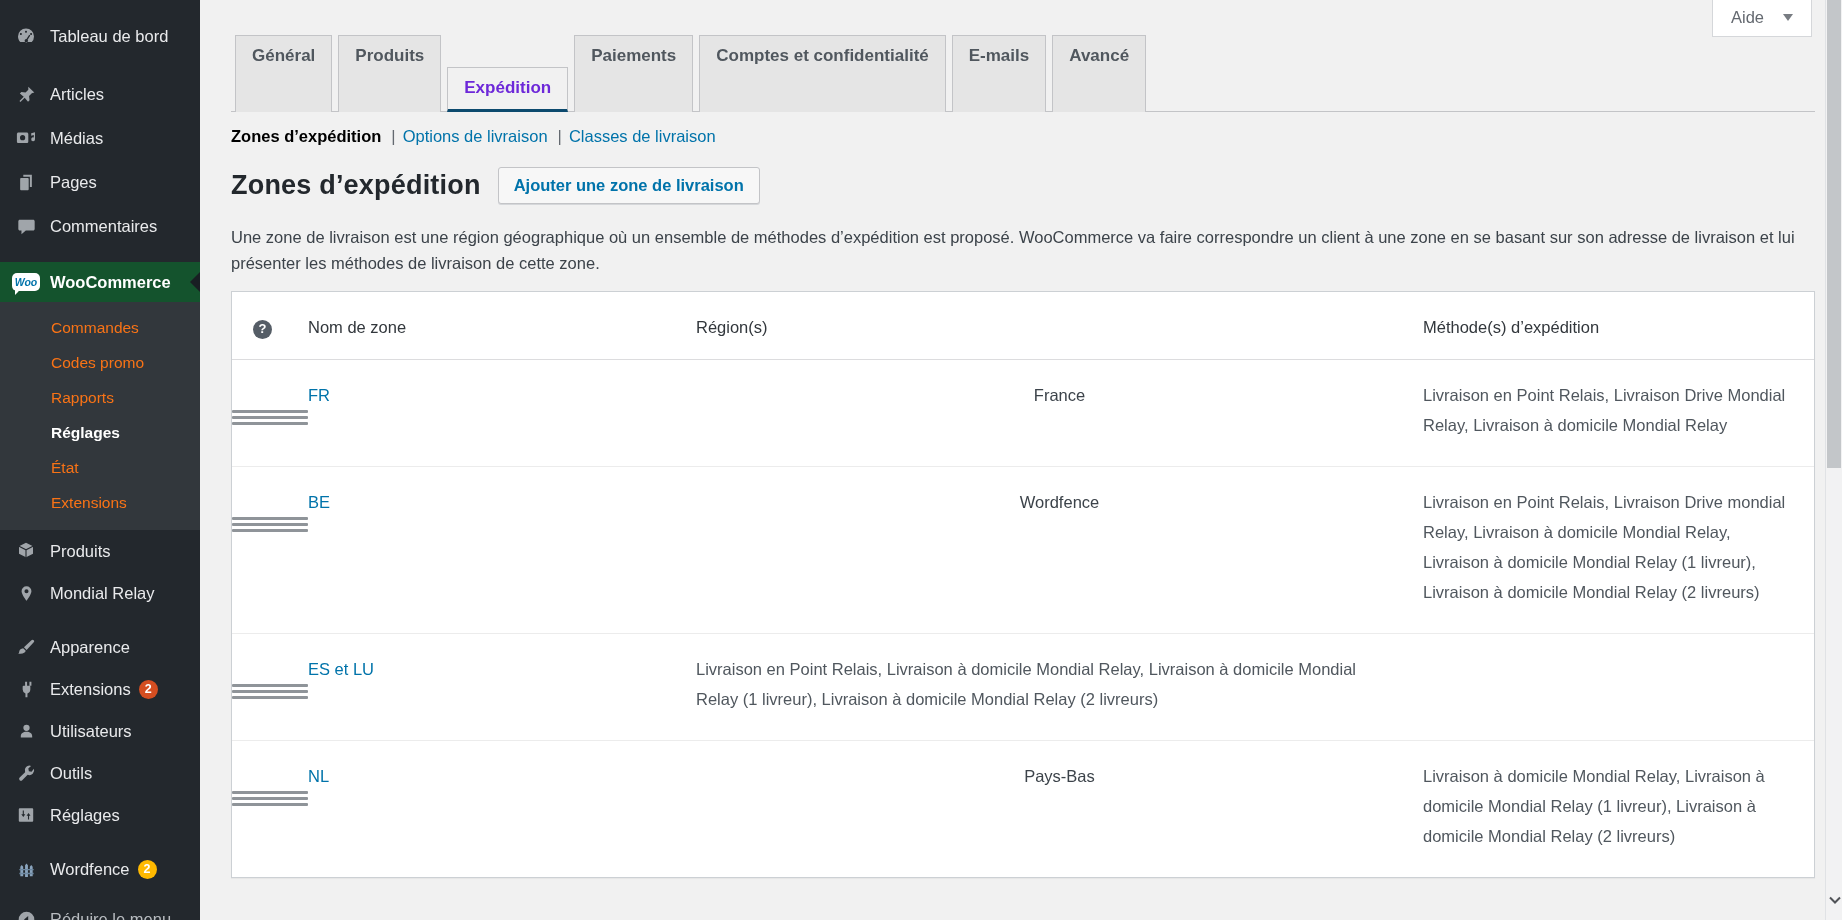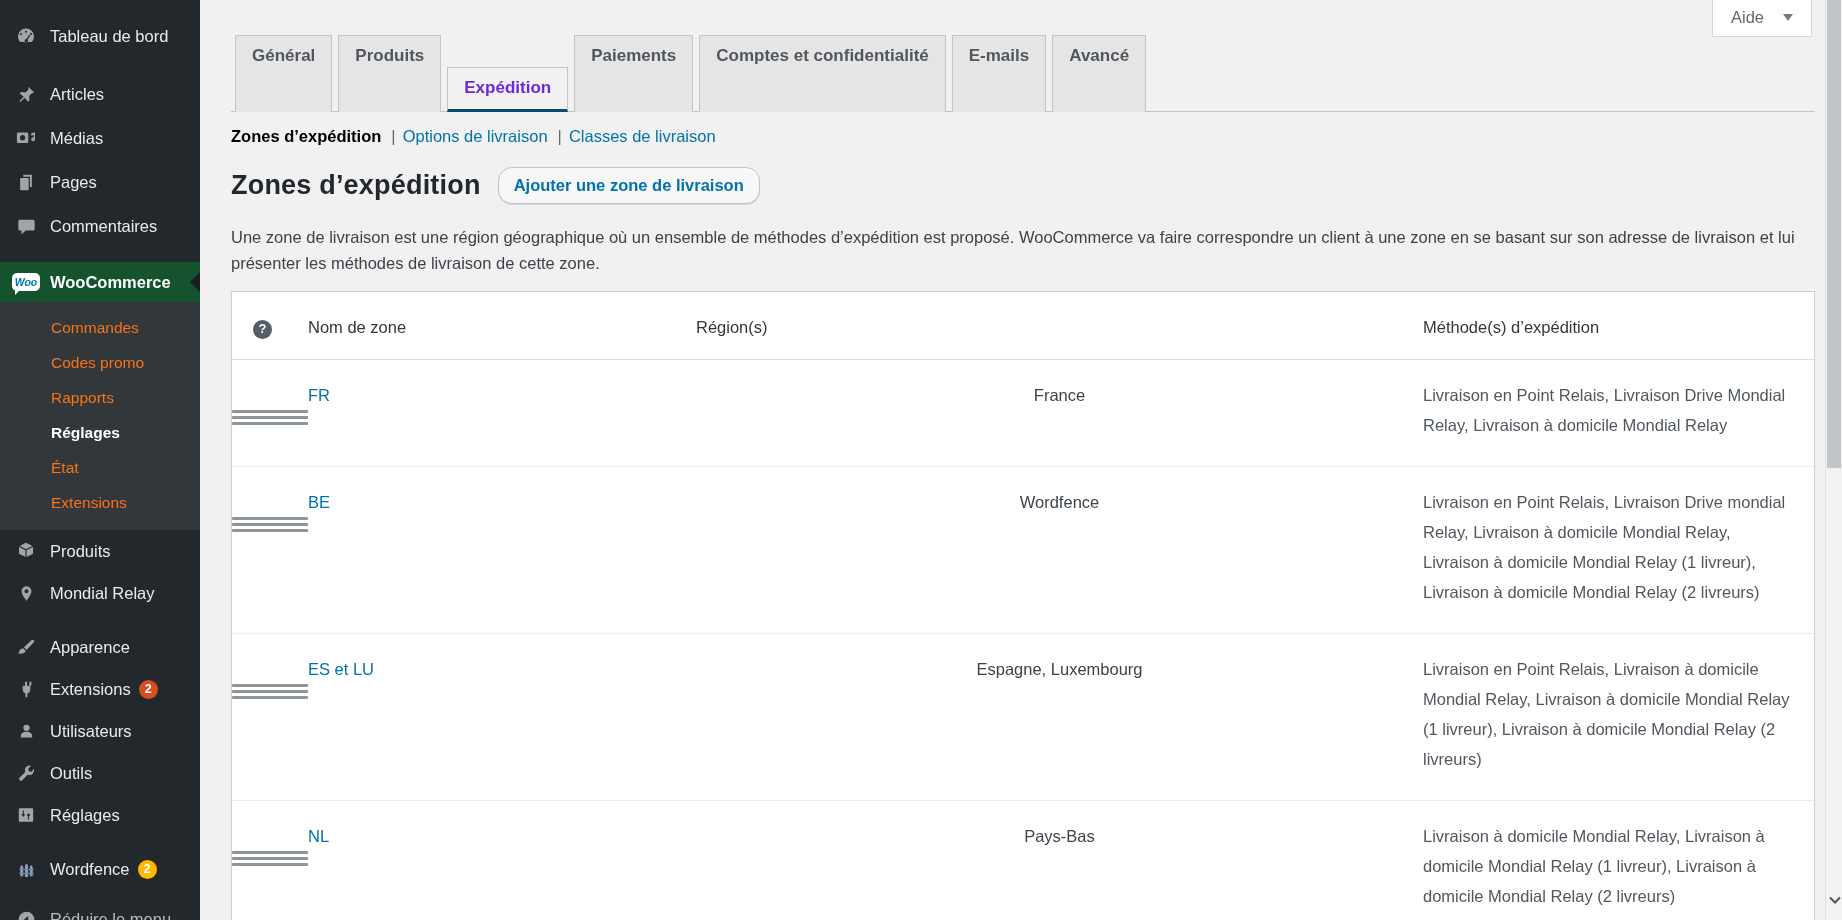--- a/index.html
+++ b/index.html
@@ -76,21 +76,21 @@
   .subnav { margin-top:15px; font-size:16.5px; color:#50575e; display:flex; align-items:center; }
   .subnav .current { color:#000; font-weight:700; }
   .subnav .pipe { margin:0 7px 0 10px; color:#646970; }
   .subnav a { color:#0073aa; text-decoration:none; cursor:pointer; }
 
   .title-row { margin-top:21px; display:flex; align-items:center; gap:17px; }
   .page-title { margin:0; font-size:27px; font-weight:700; color:#23282d; letter-spacing:.2px; }
   .add-zone-btn {
     font-family:"Liberation Sans", sans-serif;
     font-size:16.5px; font-weight:600; color:#0073aa;
-    background:#f7f7f7; border:1px solid #c3c4c7; border-radius:14px;
+    background:#f7f7f7; border:1px solid #c3c4c7; border-radius:3px;
     padding:8px 15px; cursor:pointer; box-shadow:0 1px 0 #d5d7da;
   }
   .desc { margin:20px 0 0; font-size:16.5px; line-height:26px; color:#3c434a; }
 
   .card {
     margin-top:15px; background:#fff; border:1px solid #ccd0d4;
     box-shadow:0 1px 1px rgba(0,0,0,.04);
   }
   .thead, .trow { display:grid; grid-template-columns:76px 388px 727px 1fr; }
   .thead { padding:20px 0 17px; font-size:16.5px; color:#32373c; border-bottom:1px solid #dcdcde; }
@@ -336,21 +336,20 @@
       <div class="trow">
         <div><span class="drag-handle"><i></i><i></i><i></i></span></div>
         <div><a class="zone-link">BE</a></div>
         <div class="cell-region">Wordfence</div>
         <div class="cell-methods">Livraison en Point Relais, Livraison Drive mondial Relay, Livraison à domicile Mondial Relay, Livraison à domicile Mondial Relay (1 livreur), Livraison à domicile Mondial Relay (2 livreurs)</div>
       </div>
 
       <div class="trow">
         <div><span class="drag-handle"><i></i><i></i><i></i></span></div>
         <div><a class="zone-link">ES et LU</a></div>
-        <div class="cell-region">Espagne, Luxembourg</div>
         <div class="cell-methods">Livraison en Point Relais, Livraison à domicile Mondial Relay, Livraison à domicile Mondial Relay (1 livreur), Livraison à domicile Mondial Relay (2 livreurs)</div>
       </div>
 
       <div class="trow">
         <div><span class="drag-handle"><i></i><i></i><i></i></span></div>
         <div><a class="zone-link">NL</a></div>
         <div class="cell-region">Pays-Bas</div>
         <div class="cell-methods">Livraison à domicile Mondial Relay, Livraison à domicile Mondial Relay (1 livreur), Livraison à domicile Mondial Relay (2 livreurs)</div>
       </div>
 

